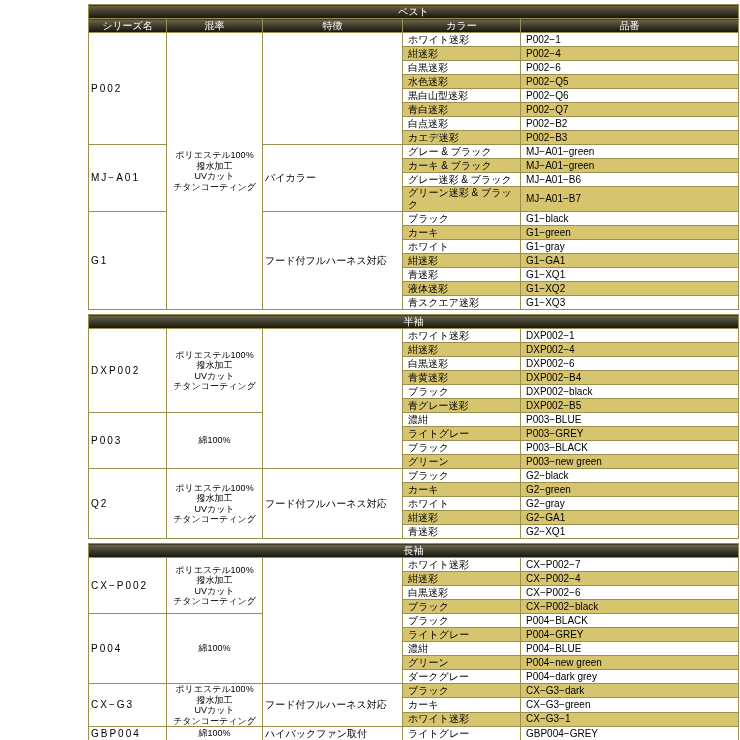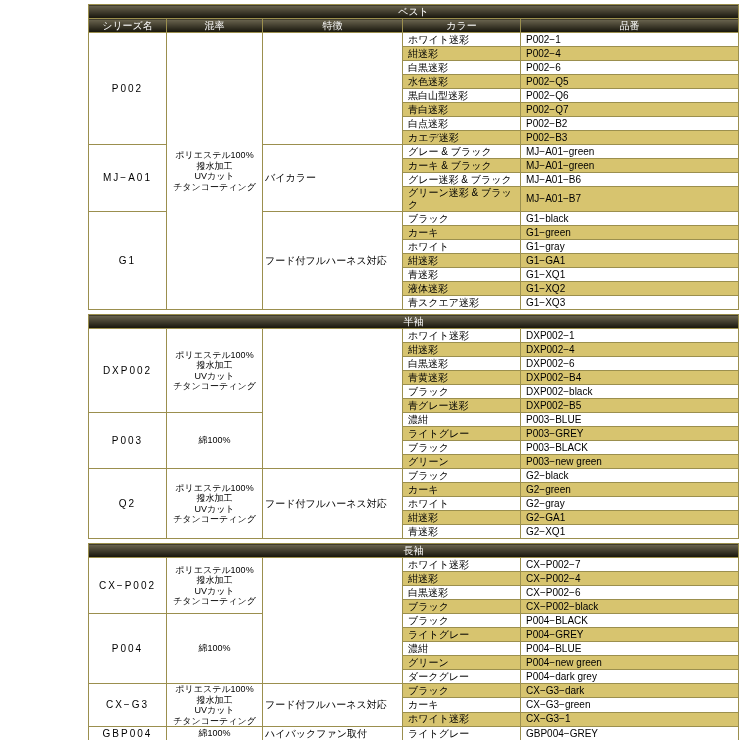--- a/index.html
+++ b/index.html
@@ -28,21 +28,21 @@
     padding: 0 2px;
     vertical-align: middle;
     color: #000;
     overflow: hidden;
   }
   .bar, .colhead {
     background: linear-gradient(to bottom, var(--head-top, #6b6550), var(--head-bot, #15130a));
     color: var(--head-text, #ffffff);
     text-align: center;
   }
-  .series  { text-align: center; letter-spacing: 2px; margin-top: 12px; }
+  .series  { letter-spacing: 2px; margin-top: 12px; }
   .blend   { text-align: center; white-space: pre-line; font-size: 9px; line-height: 10.5px; margin-left: 8px; }
   .feature { text-align: left; }
   .color, .code { text-align: left; padding-left: 5px; }
   td.alt { background: var(--alt, #d7c46f); }
 </style>
 </head>
 <body>
 
 <div id="app">
   <div id="tables">

